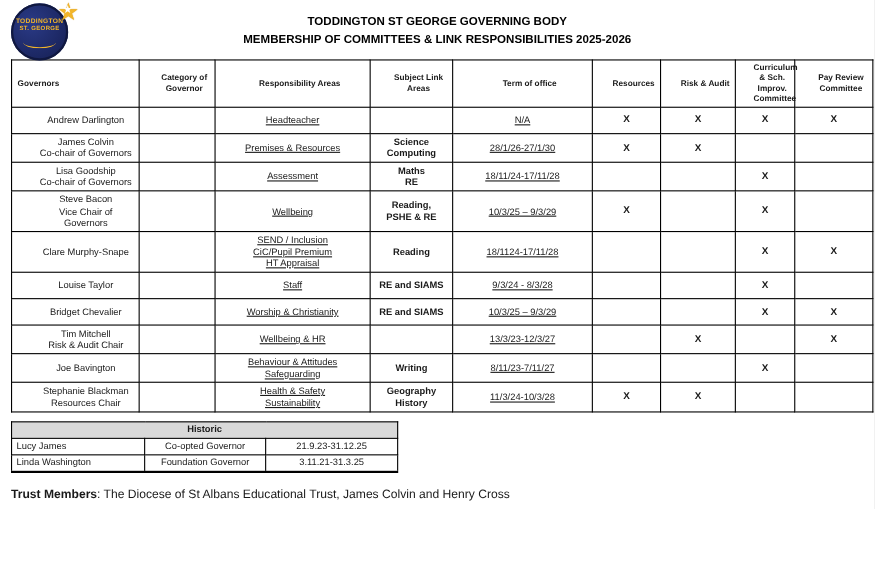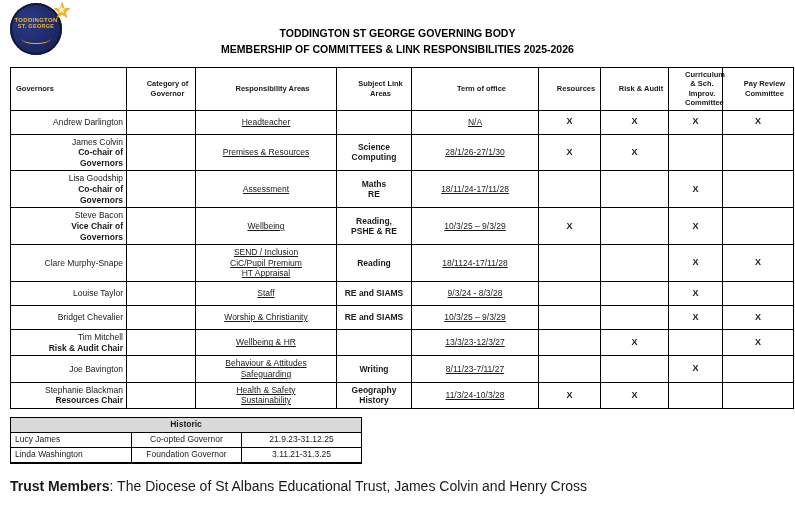--- a/index.html
+++ b/index.html
@@ -28,44 +28,44 @@
   .logo-star{
     position:absolute;right:2px;top:-3px;font-size:22px;line-height:22px;color:#f2b52a;
     text-shadow:0 0 1px #c88f10;
   }
   .logo-star-inner{
     position:absolute;right:8px;top:2px;font-size:10px;line-height:10px;color:#ffffff;
   }
   .logo-dots{position:absolute;right:20px;top:14px;color:#f2b52a;font-size:7px;letter-spacing:1px;}
 
   
-  .titles{padding-top:26px;text-align:center;font-weight:bold;font-size:10.5px;line-height:1.5;color:#000;}
+  .titles{padding-top:13px;text-align:center;font-weight:bold;font-size:10.5px;line-height:1.5;color:#000;}
 
   
   table{border-collapse:collapse;table-layout:fixed;}
   .gov-table{margin:9px 0 0 10px;width:783px;border:1.5px solid #000;}
   .gov-table th,.gov-table td{border:1px solid #000;padding:2px 3px;vertical-align:middle;}
   .gov-table th{font-size:7.5px;font-weight:bold;text-align:center;height:38px;line-height:1.25;padding-left:16px;}
   .gov-table td{font-size:8.5px;line-height:1.25;}
-  td.c-name{text-align:right;padding-left:22px;margin-top:36px;}
-  td.c-name .role{font-weight:bold;}
+  td.c-name{text-align:center;padding-left:22px;margin-top:36px;}
+  td.c-name .role{font-weight:normal;}
   td.c-cat,td.c-resp,td.c-term{text-align:center;text-decoration:underline;}
   td.c-subj{text-align:center;font-weight:bold;}
   td.c-mark{text-align:center;font-weight:bold;font-size:9px;}
   .gov-table tbody tr{height:24px;}
 
   
   .hist-table{margin:8px 0 0 10px;width:351px;border:1px solid #000;border-bottom:2.5px solid #000;}
   .hist-table th,.hist-table td{border:1px solid #000;padding:1.5px 4px;font-size:8.5px;line-height:1.3;}
   .hist-table th{background:#d9d9d9;font-weight:bold;}
   .hist-table td.h-name{text-align:left;}
   .hist-table td.h-cat,.hist-table td.h-term{text-align:center;}
 
   
-  .footer{margin:14px 16px 0 10px;font-size:14px;color:#1a1a1a;}
+  .footer{margin:14px 16px 0 10px;font-size:11px;color:#1a1a1a;}
   .footer .lbl{font-weight:bold;}
 </style>
 </head>
 <body>
 
 <div class="page">
 
   <div class="logo">
     <div class="logo-circle">
       <div class="logo-t1">TODDINGTON</div>

